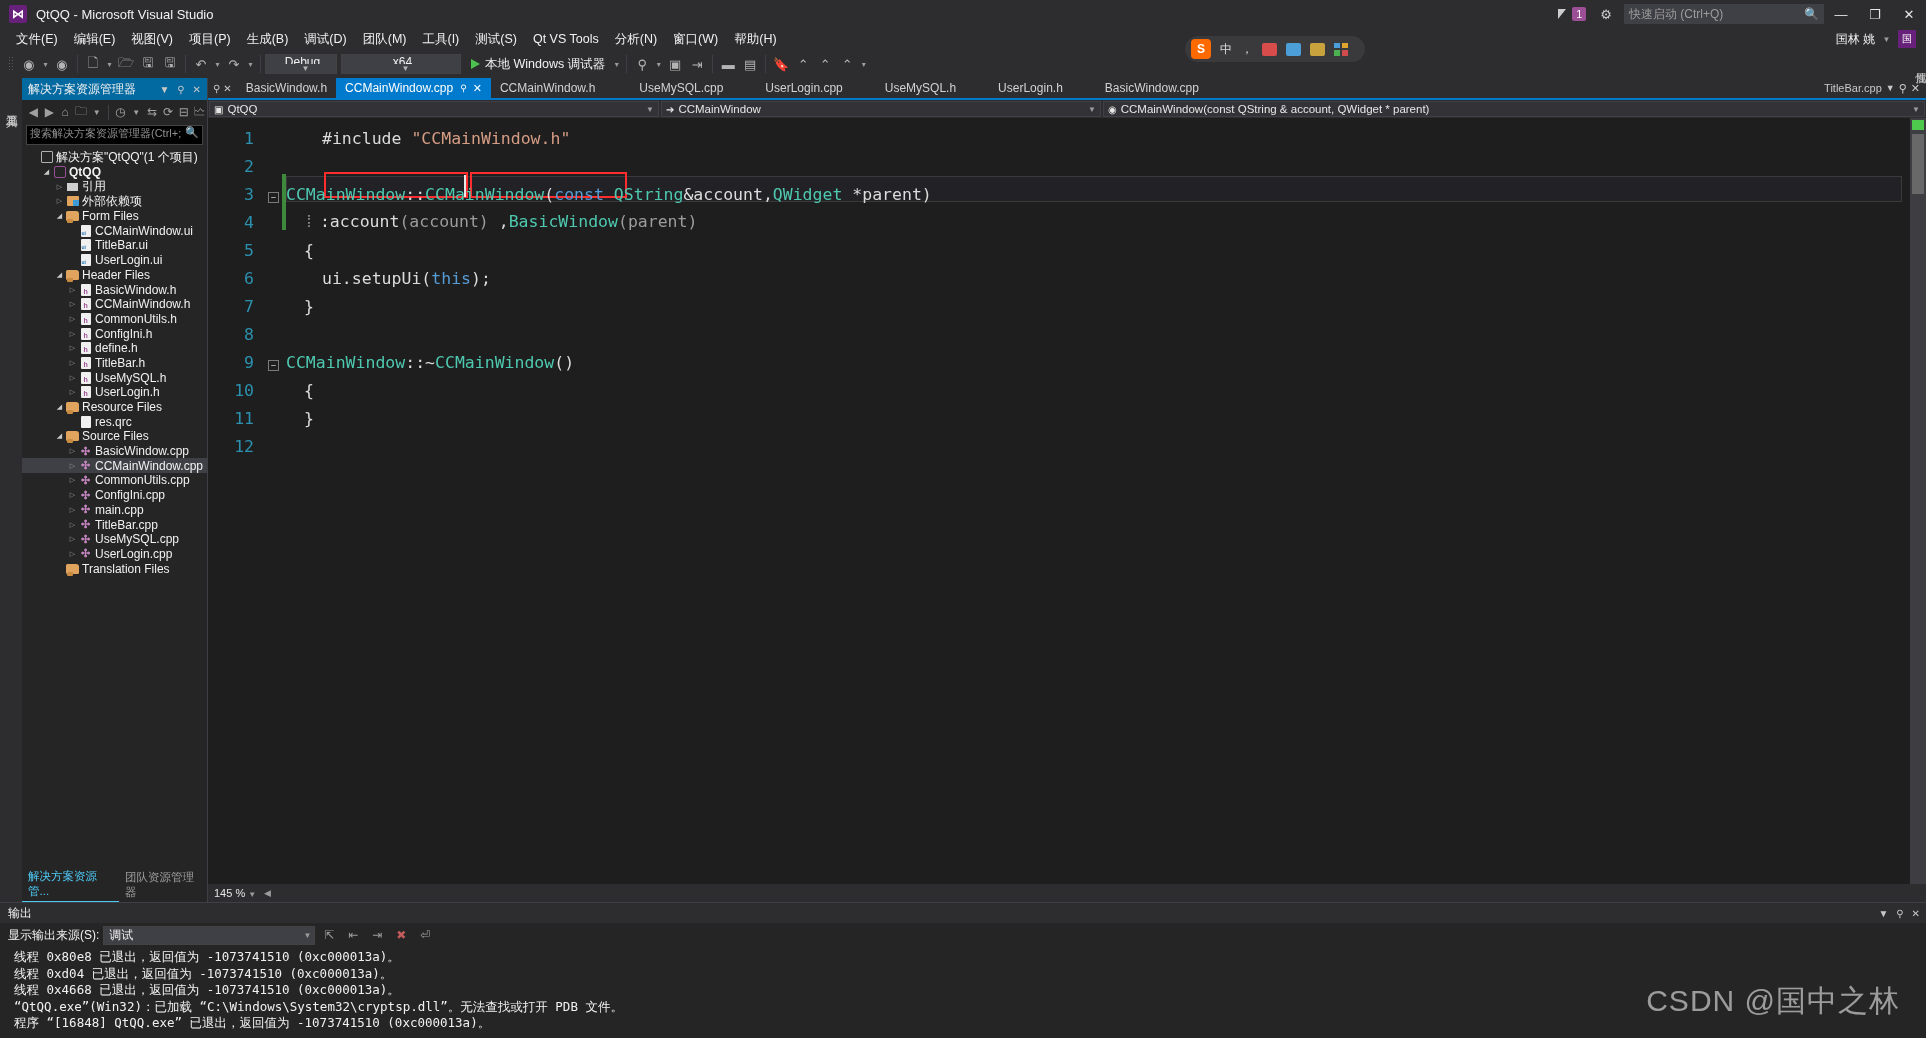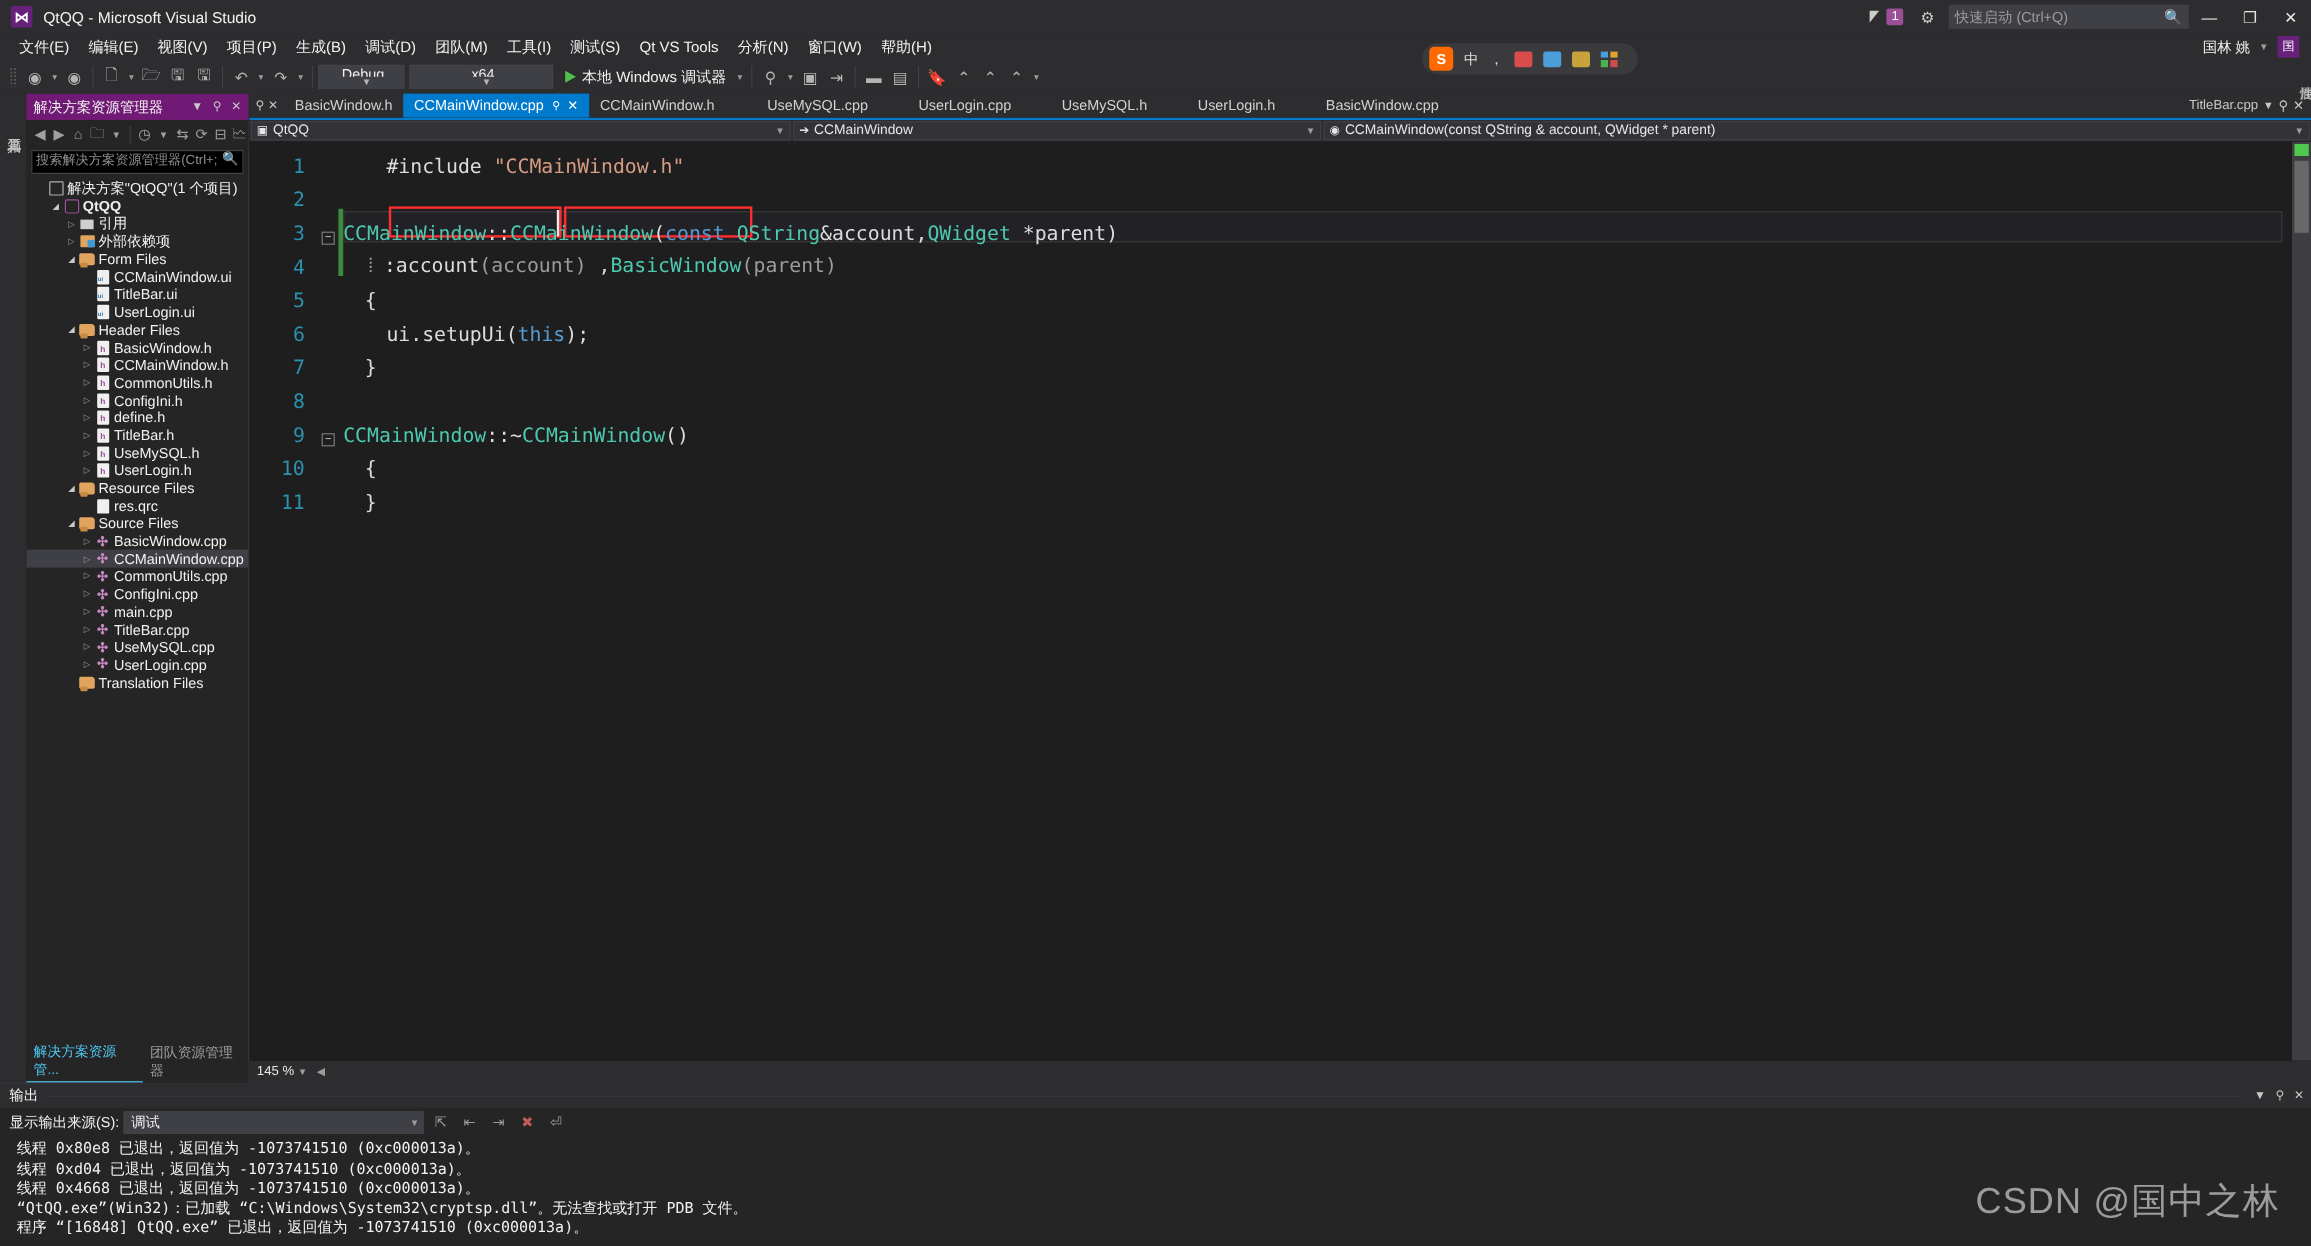--- a/index.html
+++ b/index.html
@@ -72,21 +72,21 @@
 
   
   .body-row { display:flex; height:824px; }
 
   
   .left-strip { width:22px; background:#2d2d30; padding-top:22px; }
   .vert-tab { writing-mode:vertical-rl; font-size:12px; color:#c8c8c8; margin:0 auto; padding:6px 3px; }
 
   
   .sol-panel { width:186px; background:#252526; display:flex;flex-direction:column; border-right:1px solid #3f3f46;}
-  .sol-head { height:22px; display:flex; align-items:center; padding:0 2px 0 6px; background:#701a75;}
+  .sol-head { height:22px; display:flex; align-items:center; padding:0 2px 0 6px; background:#0369a1;}
   .sol-head .t { font-size:12px; color:#f1f1f1; white-space:nowrap;}
   .sol-head .dots { flex:1; height:1px; margin:0 6px;
      background-image: radial-gradient(#5a5a5a 0.8px, transparent 0.8px); background-size:3px 3px; }
   .hico { font-size:10px; color:#c8c8c8; padding:0 4px; }
   .sol-toolbar { height:24px; display:flex;align-items:center;gap:1px;padding-left:4px;background:#252526;}
   .sol-toolbar .b { width:19px;height:19px;display:flex;align-items:center;justify-content:center;font-size:12px;color:#a0a0a0;}
   .sol-toolbar .sep { width:1px;height:15px;background:#3f3f46;margin:0 3px;}
   .sol-search { height:20px;margin:1px 4px 3px 4px;background:#000000;border:1px solid #434346;
      display:flex;align-items:flex-start;padding:0 3px;}
   .sol-search span { font-size:11px;color:#8f8f8f; white-space:nowrap; overflow:hidden;}
@@ -155,21 +155,21 @@
   .zoom-box { width:52px; font-size:11px; color:#e6e6e6; padding-left:6px; }
   .zoom-caret{font-size:8px;color:#9c9c9c;margin-left:3px;}
 
   
   .output-panel { height:166px; background:#252526; border-top:1px solid #3f3f46; display:flex;flex-direction:column;}
   .out-head { height:20px; display:flex;align-items:center;padding:0 2px 0 8px;background:#2d2d30;}
   .out-head .t { font-size:12px;color:#f1f1f1;}
   .out-head .dots { flex:1;height:1px;margin:0 8px;background-image:radial-gradient(#5a5a5a 0.8px,transparent 0.8px);background-size:3px 3px;}
   .out-toolbar { height:24px;display:flex;align-items:center;gap:4px;padding-left:8px;}
   .out-label { font-size:12px;color:#f1f1f1;}
-  .out-combo { width:250px;height:19px;background:#3f3f46;border:1px solid #434346;display:flex;align-items:center;
+  .out-combo { width:212px;height:19px;background:#3f3f46;border:1px solid #434346;display:flex;align-items:center;
      justify-content:space-between;padding:0 3px 0 5px;font-size:12px;color:#f1f1f1;}
   .out-combo .cc{font-size:8px;color:#9c9c9c;}
   .out-btn { width:20px;height:20px;display:flex;align-items:center;justify-content:center;font-size:12px;color:#9c9c9c;}
   .out-body { flex:1; background:#252526; font-family:"DejaVu Sans Mono","Liberation Mono",monospace;
      font-size:12.5px; color:#f1f1f1; padding:2px 0 0 14px; overflow:hidden; line-height:16.5px;}
   .watermark { position:absolute; right:26px; bottom:16px; font-size:30px; color:rgba(255,255,255,.55);
      font-family:"Liberation Sans",sans-serif; letter-spacing:1px;}
   .right-strip { position:absolute; right:0; top:60px; width:14px; }
   .right-vert { writing-mode:vertical-rl; font-size:11px; color:#c8c8c8; padding:4px 1px;}
 </style>
@@ -610,20 +610,21 @@
             <div class="cl"><span class="ln">2</span><span class="cmark"></span><span class="codetxt" style="padding-left:0px"></span></div>
             <div class="cl"><span class="ln">3</span><span class="cmark"><span class="plus-box">−</span></span><span class="codetxt" style="padding-left:0px"><span class="c-teal">CCMainWindow</span><span class="c-white">::</span><span class="c-teal">CCMainWindow</span><span class="c-white">(</span><span class="c-blue">const</span><span class="c-white"> </span><span class="c-teal">QString</span><span class="c-white">&amp;account,</span><span class="c-teal">QWidget</span><span class="c-white"> *</span><span class="c-white">parent</span><span class="c-white">)</span></span></div>
             <div class="cl"><span class="ln">4</span><span class="cmark"></span><span class="codetxt" style="padding-left:18px"><span class="c-grey" style="margin-right:6px">⁞</span><span class="c-white">:account</span><span class="c-grey">(account)</span><span class="c-white"> ,</span><span class="c-teal">BasicWindow</span><span class="c-grey">(parent)</span></span></div>
             <div class="cl"><span class="ln">5</span><span class="cmark"></span><span class="codetxt" style="padding-left:18px"><span class="c-white">{</span></span></div>
             <div class="cl"><span class="ln">6</span><span class="cmark"></span><span class="codetxt" style="padding-left:36px"><span class="c-white">ui.</span><span class="c-white">setupUi</span><span class="c-white">(</span><span class="c-blue">this</span><span class="c-white">);</span></span></div>
             <div class="cl"><span class="ln">7</span><span class="cmark"></span><span class="codetxt" style="padding-left:18px"><span class="c-white">}</span></span></div>
             <div class="cl"><span class="ln">8</span><span class="cmark"></span><span class="codetxt" style="padding-left:0px"></span></div>
             <div class="cl"><span class="ln">9</span><span class="cmark"><span class="plus-box">−</span></span><span class="codetxt" style="padding-left:0px"><span class="c-teal">CCMainWindow</span><span class="c-white">::~</span><span class="c-teal">CCMainWindow</span><span class="c-white">()</span></span></div>
             <div class="cl"><span class="ln">10</span><span class="cmark"></span><span class="codetxt" style="padding-left:18px"><span class="c-white">{</span></span></div>
             <div class="cl"><span class="ln">11</span><span class="cmark"></span><span class="codetxt" style="padding-left:18px"><span class="c-white">}</span></span></div>
+            <div class="cl"><span class="ln">12</span><span class="cmark"></span><span class="codetxt" style="padding-left:0px"></span></div>
           </div>
         <div class="vscroll">
           <div class="topbox"></div>
           <div class="thumb" style="top:16px;height:60px;"></div>
         </div>
       </div>
 
       <div class="hscroll-row">
         <div class="zoom-box">
           <span>145 %</span><span class="zoom-caret">▼</span>

